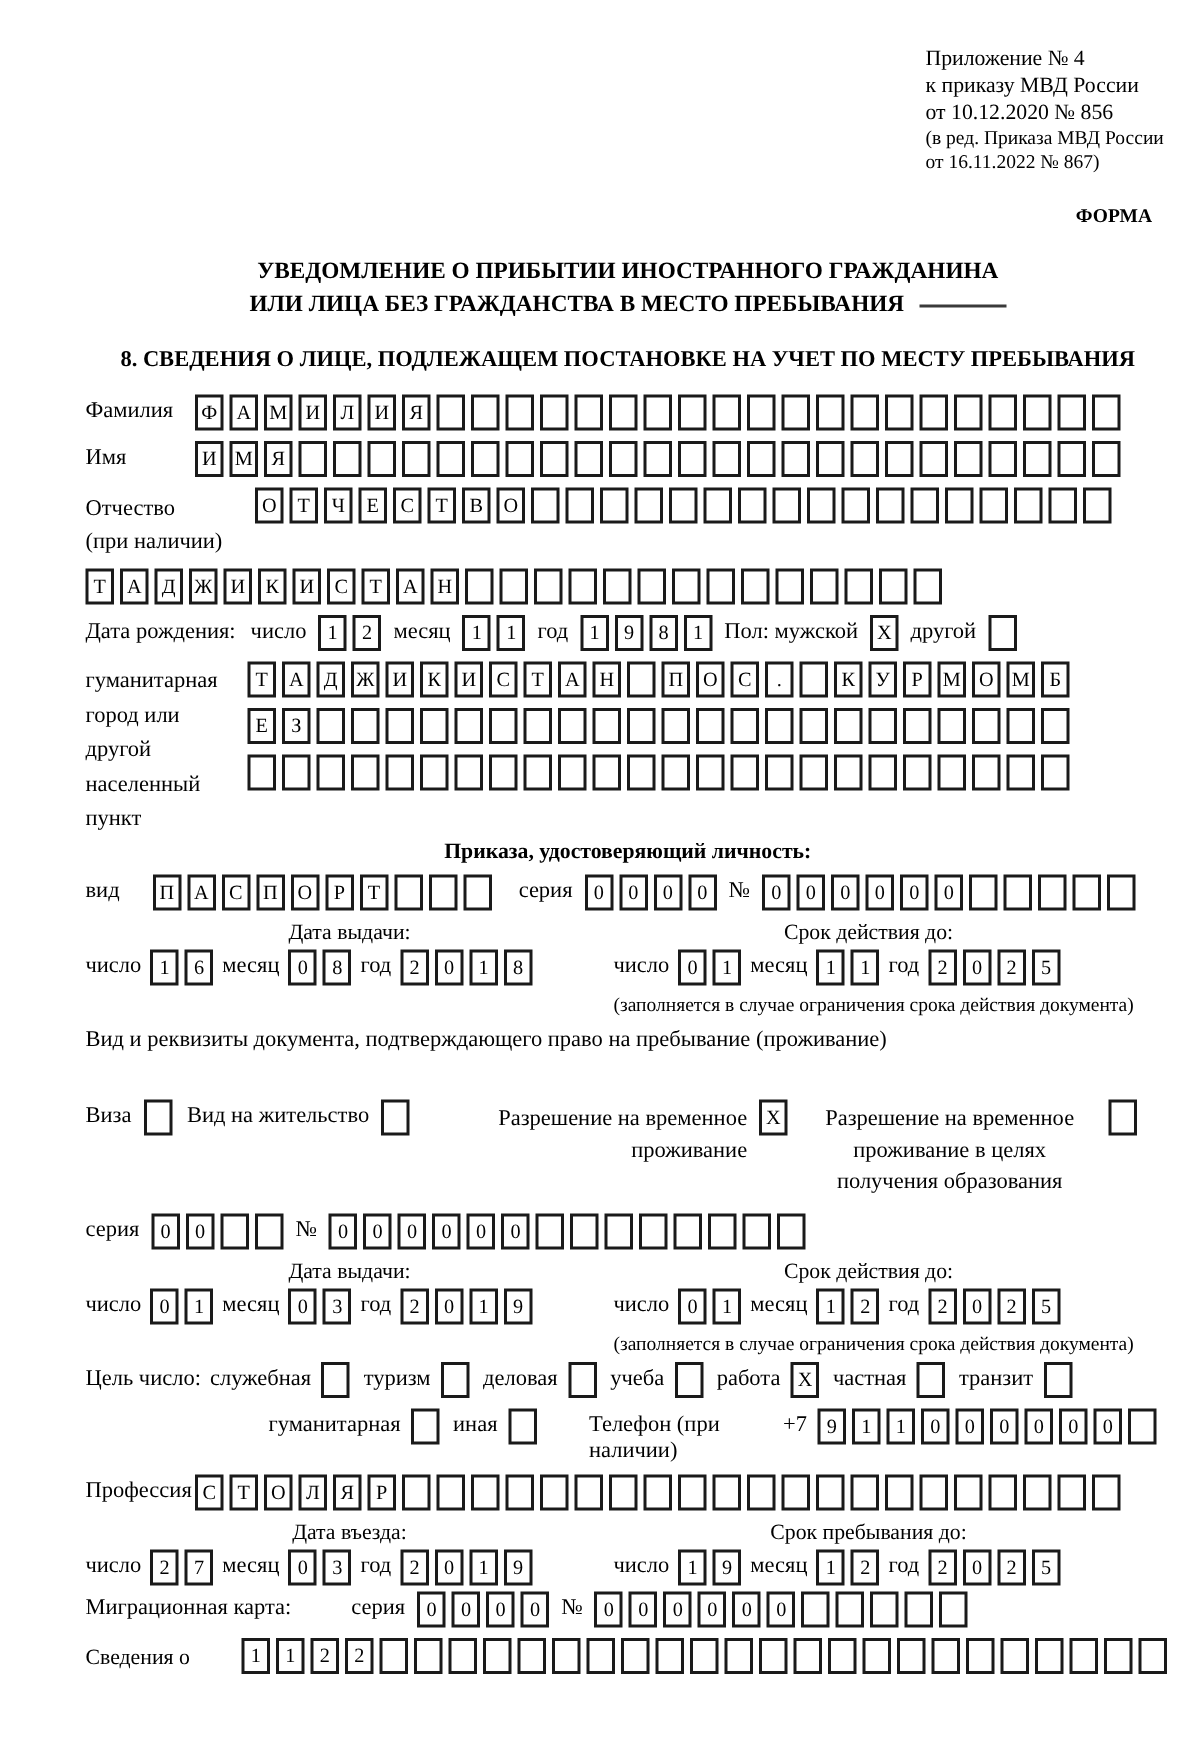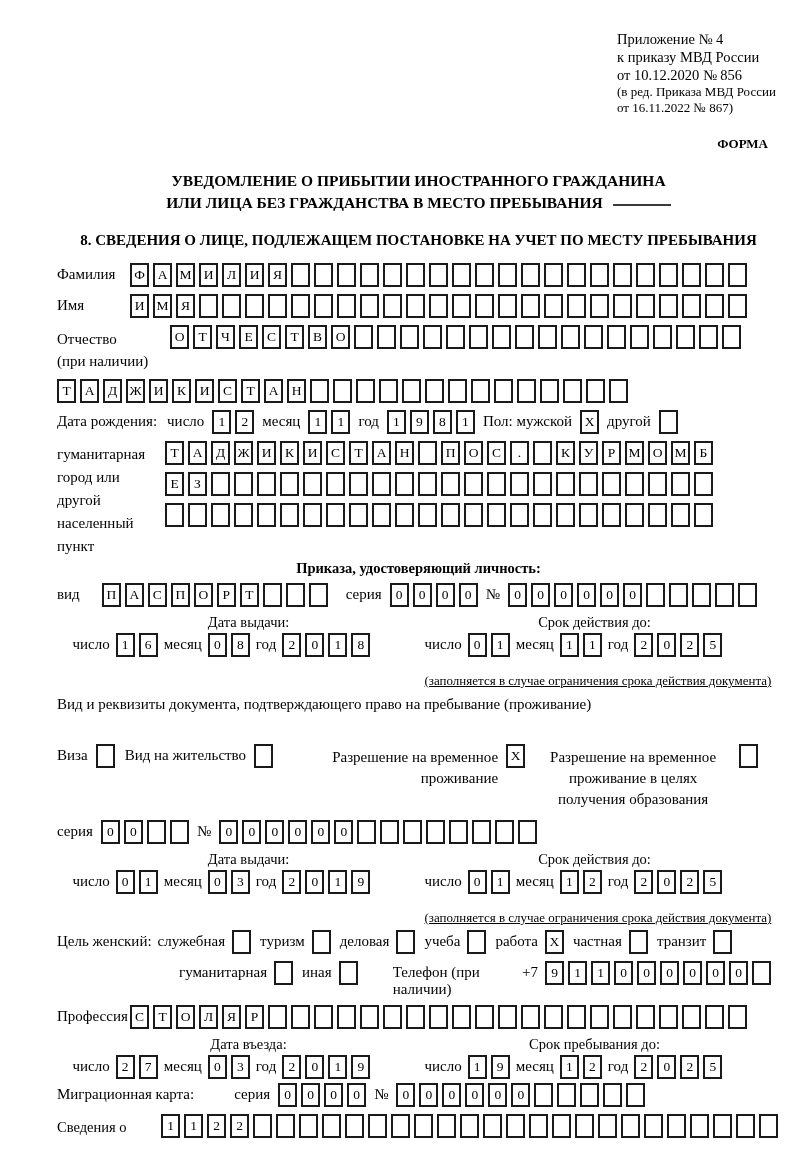--- a/index.html
+++ b/index.html
@@ -42,29 +42,29 @@
   .inlinerow .cells{flex:none;margin:0 8px;}
 
   
   .bp{display:flex;margin-bottom:2px;}
   .bp-label{width:108px;flex:none;line-height:23px;padding-top:2px;}
   .bp-rows .cells{display:block;margin-bottom:7px;}
 
   .doc-heading{text-align:center;font-weight:bold;font-size:14.5px;margin:2px 0 6px 0;}
 
   
-  .dates{display:flex;margin-bottom:4px;justify-content:center;}
+  .dates{display:flex;margin-bottom:4px;}
   .dcol{flex:none;}
   .dcol-l{width:352px;}
   .dcol-r{width:340px;}
   .dtitle{text-align:center;font-size:14.5px;margin-bottom:2px;}
   .drow{display:flex;align-items:flex-start;}
   .drow .t{padding-top:3px;flex:none;}
   .drow .cells{margin:0 6px;flex:none;}
-  .dnote{font-size:13px;margin-top:16px;white-space:nowrap;text-decoration:underline;}
+  .dnote{font-size:13px;margin-top:5px;white-space:nowrap;}
 
   .para{line-height:23px;margin-bottom:4px;}
 
   
   .stay-options{display:flex;align-items:flex-start;margin-bottom:10px;margin-top:28px;}
   .stay-options .opt-label{padding-top:3px;}
   .stay-options .cells{margin:0 10px 0 8px;flex:none;}
   .wrap210{max-width:215px;text-align:right;line-height:21px;}
   .wrap195{max-width:196px;text-align:center;line-height:21px;}
 
@@ -236,21 +236,21 @@
           <span class="t">месяц</span>
           <span class="cells"><span class="cell">1</span><span class="cell">2</span></span>
           <span class="t">год</span>
           <span class="cells"><span class="cell">2</span><span class="cell">0</span><span class="cell">2</span><span class="cell">5</span></span>
         </div>
         <div class="dnote">(заполняется в случае ограничения срока действия документа)</div>
       </div>
     </div>
 
     <div class="purpose">
-      <span class="opt-label">Цель женский:</span>
+      <span class="opt-label">Цель число:</span>
       <span class="gap6"></span>
       <span class="opt-label">служебная</span>
       <span class="cells"><span class="cell"></span></span>
       <span class="opt-label">туризм</span>
       <span class="cells"><span class="cell"></span></span>
       <span class="opt-label">деловая</span>
       <span class="cells"><span class="cell"></span></span>
       <span class="opt-label">учеба</span>
       <span class="cells"><span class="cell"></span></span>
       <span class="opt-label">работа</span>

